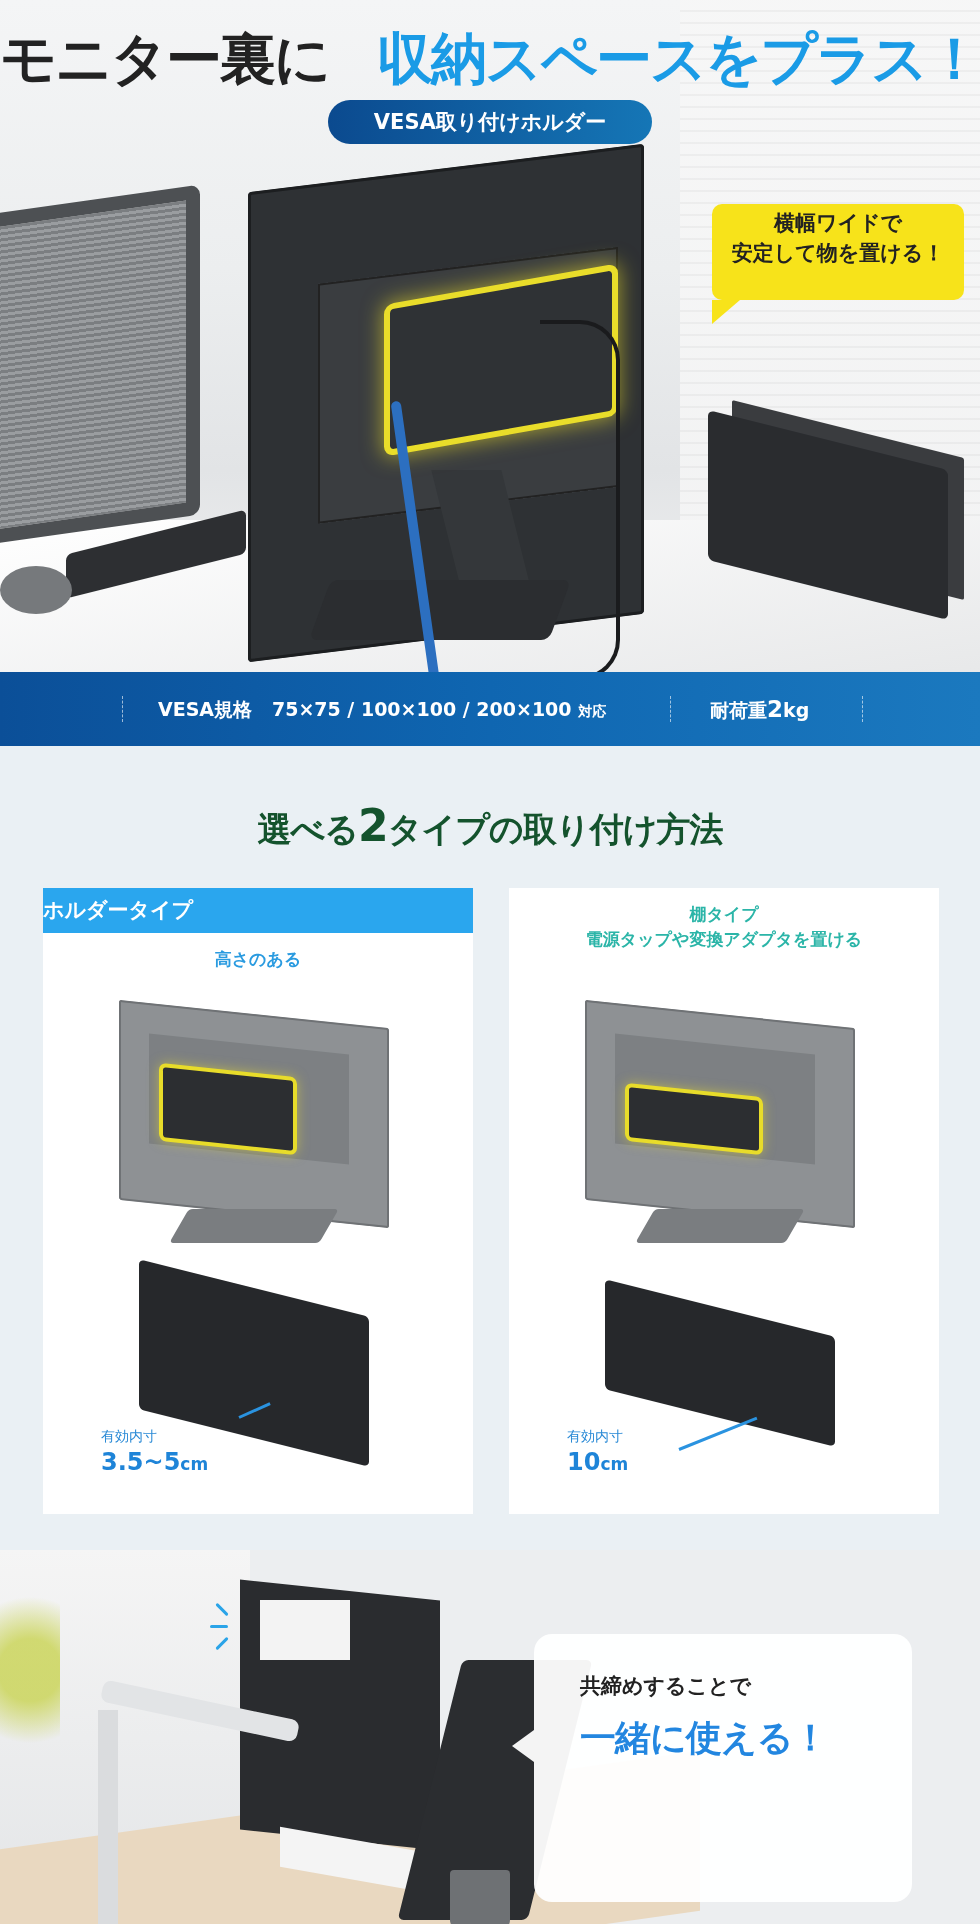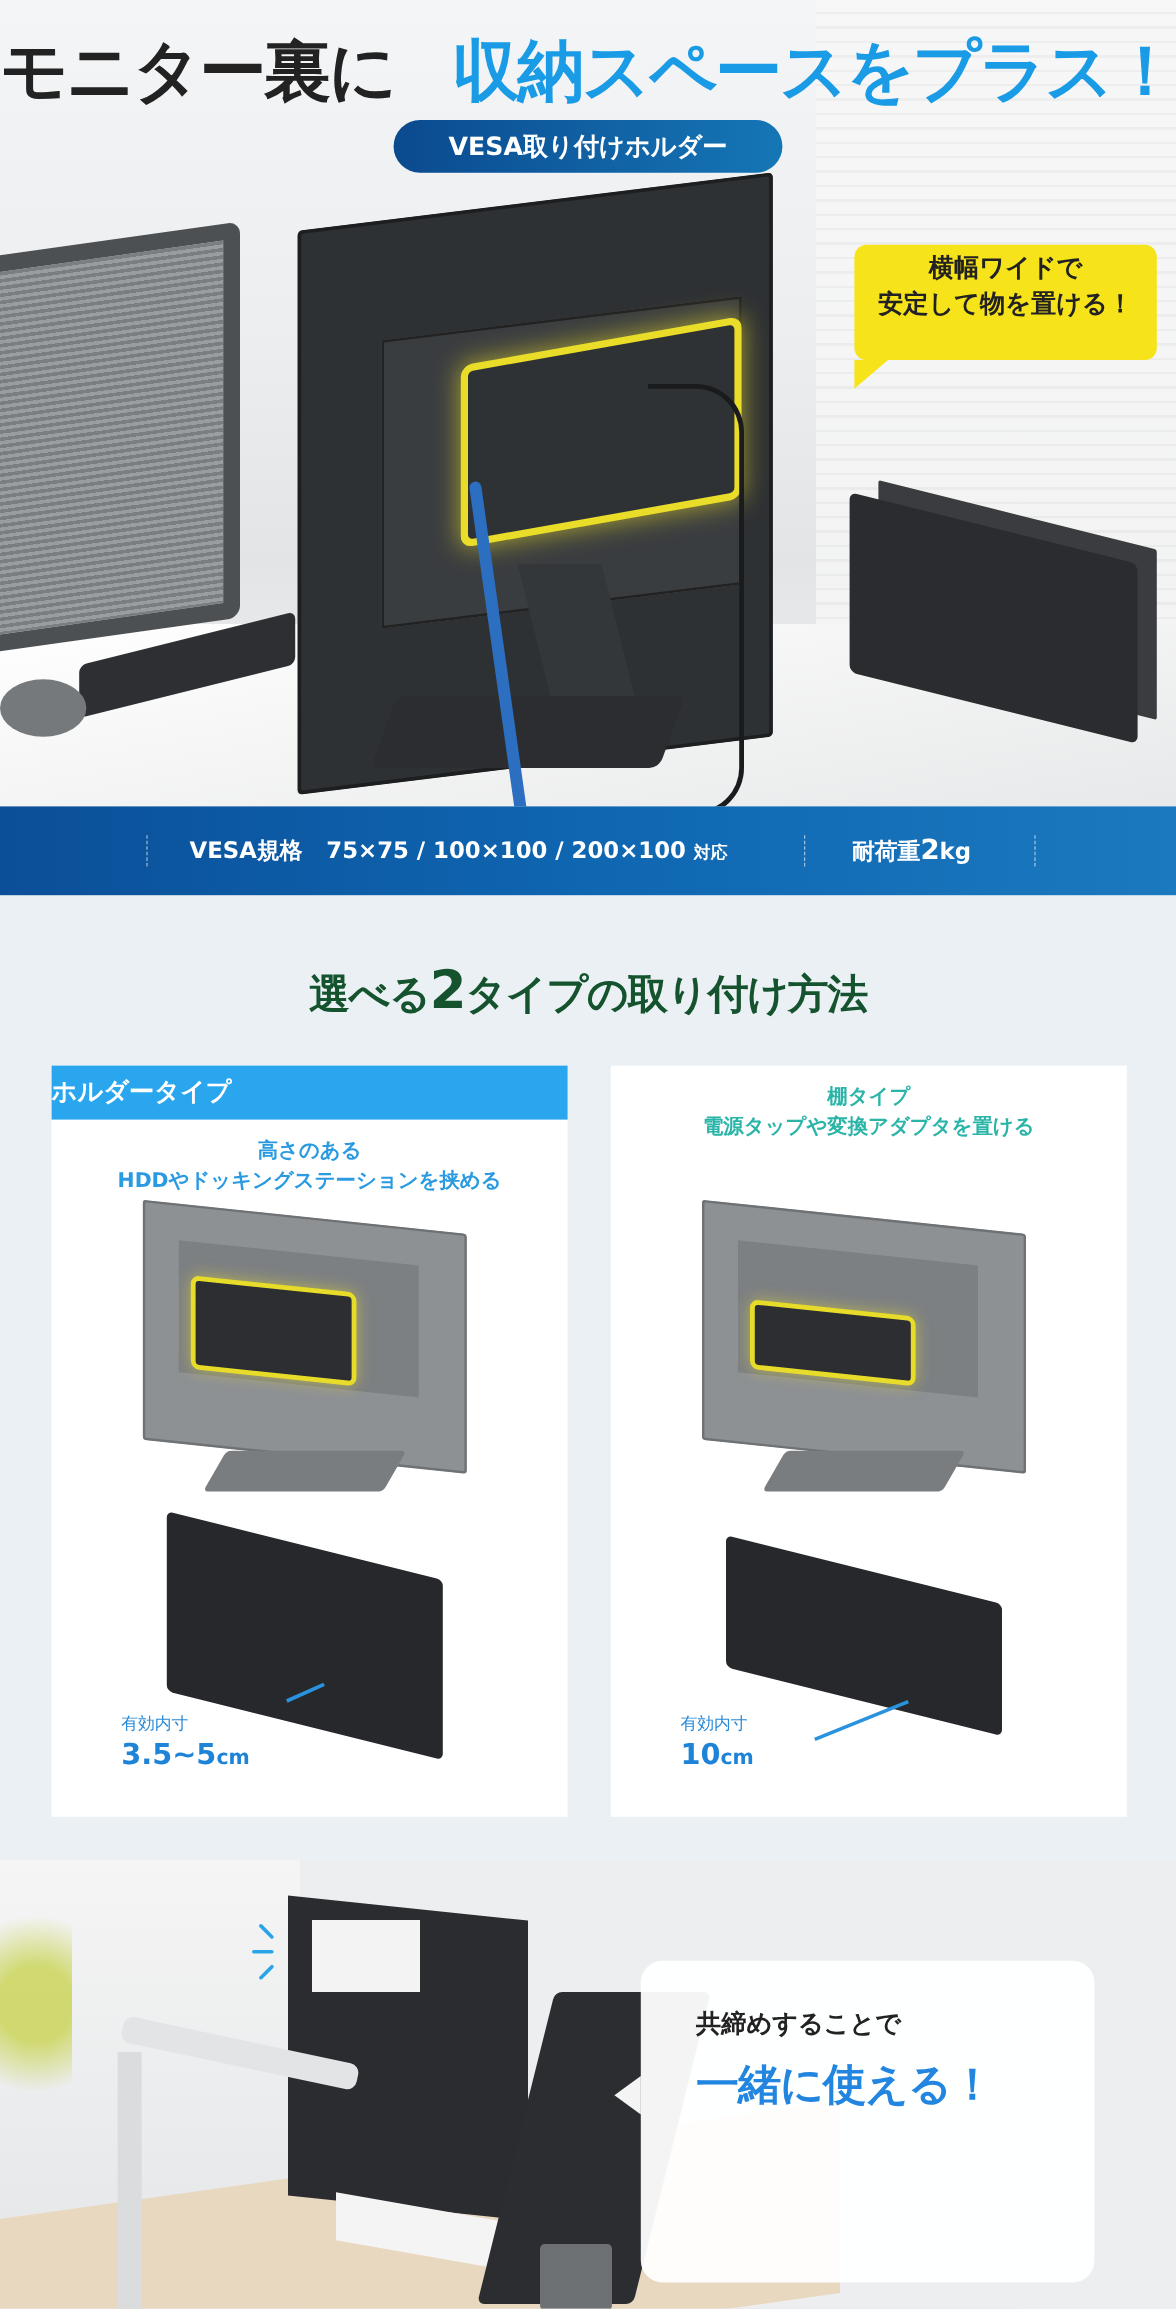--- a/index.html
+++ b/index.html
@@ -125,21 +125,20 @@
   </span>
   <span class="sep" style="left:862px"></span>
 </section>
 
 <h2 class="types-title"><span>選べる</span><span class="big">2</span><span>タイプの取り付け方法</span></h2>
 
 <div class="card" style="left:43px">
   <div class="head" style="background:#2aa6ee">ホルダータイプ</div>
   <div class="sub" style="color:#2a9be0">
     <div>高さのある</div>
-    <div>HDDやドッキングステーションを挟める</div>
   </div>
   <div class="photo">
     <div class="mon"></div>
       <div class="ret"></div>
       <div class="hold"></div>
       <div class="base"></div>
   </div>
   <div class="bracket2"></div>
   <div class="arrow" style="left:196px;top:528px;width:34px;transform:rotate(-24deg)"></div>
   <div class="dim">

